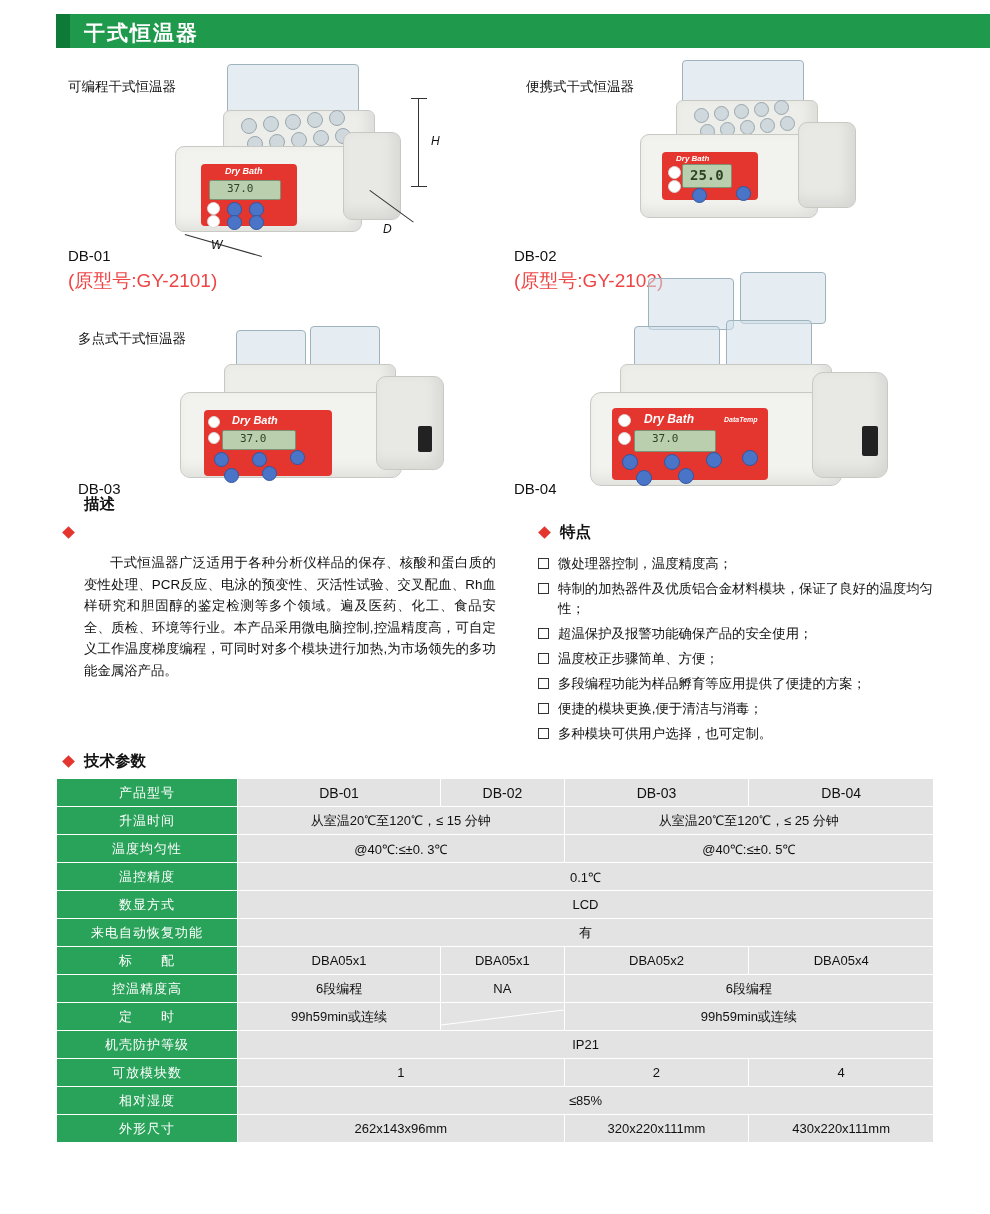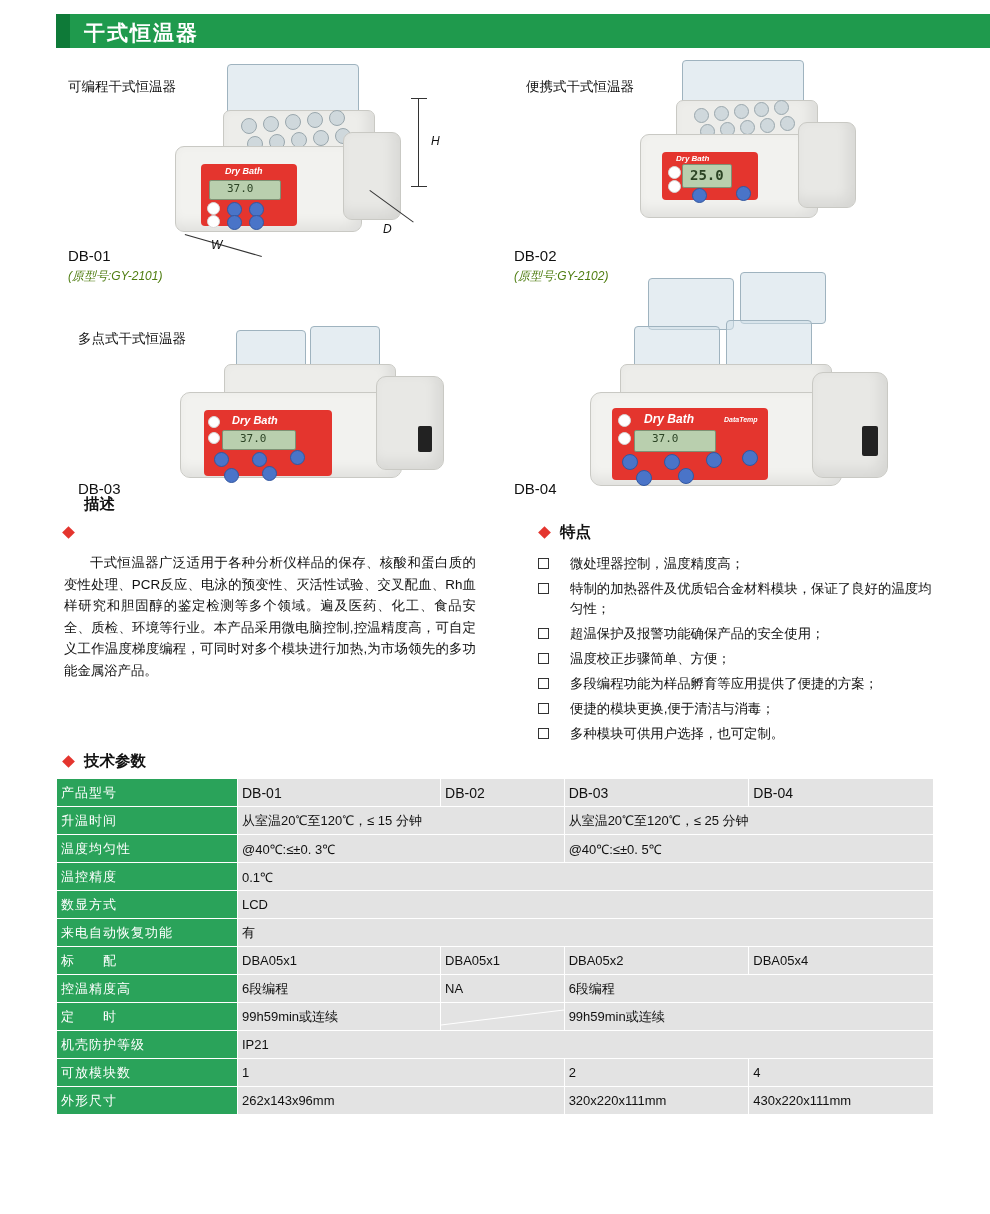--- a/index.html
+++ b/index.html
@@ -21,21 +21,21 @@
     position:absolute;left:0;top:0;width:14px;height:34px;background:#0e7a38;
   }
   .header-title{
     position:absolute;left:28px;top:5px;
     font-size:21px;font-weight:bold;color:#ffffff;letter-spacing:2px;
   }
 
   
   .prod-label{position:absolute;font-size:13.5px;color:#111;}
   .prod-model{position:absolute;font-size:15px;color:#111;}
-  .prod-sub{position:absolute;font-size:12px;color:#4d7c0f;font-style:italic;}
+  .prod-sub{position:absolute;font-size:19px;color:#ef4444;}
 
   
   .device{position:absolute;}
   .body-shell{
     position:absolute;background:#f2f2ef;border:1px solid #c9c9c4;border-radius:7px;
     box-shadow:inset -6px -6px 14px rgba(0,0,0,.08);
   }
   .lid{
     position:absolute;background:rgba(207,222,232,.55);
     border:1px solid #9fb3bf;border-radius:4px;
@@ -64,41 +64,42 @@
 
   
   .sec-head{position:absolute;font-size:15.5px;font-weight:bold;color:#111;}
   .diamond{
     position:absolute;width:9px;height:9px;background:#e4352e;
     transform:rotate(45deg);
   }
   .body-text{
     position:absolute;font-size:13.4px;line-height:21.5px;color:#111;
     text-align:justify;
+    margin-left:20px;
   }
   .feat-list{position:absolute;width:400px;}
   .feat-item{
     position:relative;font-size:13.4px;line-height:20px;color:#111;
-    padding-left:32px;margin-bottom:5px;
+    padding-left:20px;margin-bottom:5px;
   }
   .feat-item .box{
     position:absolute;left:0;top:4px;width:9px;height:9px;
     border:1px solid #333;background:#fff;
   }
 
   
   .spec-wrap{position:absolute;left:56px;top:778px;width:878px;}
   table.spec{
     border-collapse:collapse;width:878px;
     font-size:13px;
   }
   table.spec td{
     border:1px solid #ffffff;
     padding:3px 4px;
-    text-align:left;
+    text-align:center;
     height:21px;
     color:#111;
   }
   table.spec td.lbl{
     background:#2aa35a;color:#ffffff;width:172px;
     letter-spacing:1px;
   }
   table.spec td.val{background:#e3e3e3;}
   table.spec td.hdr{background:#e3e3e3;font-size:14px;}
   table.spec td.diag{
@@ -325,20 +326,24 @@
           <td class="lbl">机壳防护等级</td>
           <td class="val" colspan="4">IP21</td>
         </tr>
         <tr>
           <td class="lbl">可放模块数</td>
           <td class="val" colspan="2">1</td>
           <td class="val">2</td>
           <td class="val">4</td>
         </tr>
         <tr>
+          <td class="lbl">相对湿度</td>
+          <td class="val" colspan="4">≤85%</td>
+        </tr>
+        <tr>
           <td class="lbl">外形尺寸</td>
           <td class="val" colspan="2">262x143x96mm</td>
           <td class="val">320x220x111mm</td>
           <td class="val">430x220x111mm</td>
         </tr>
       </tbody>
   </table>
 </div>
 
 </body></html>

